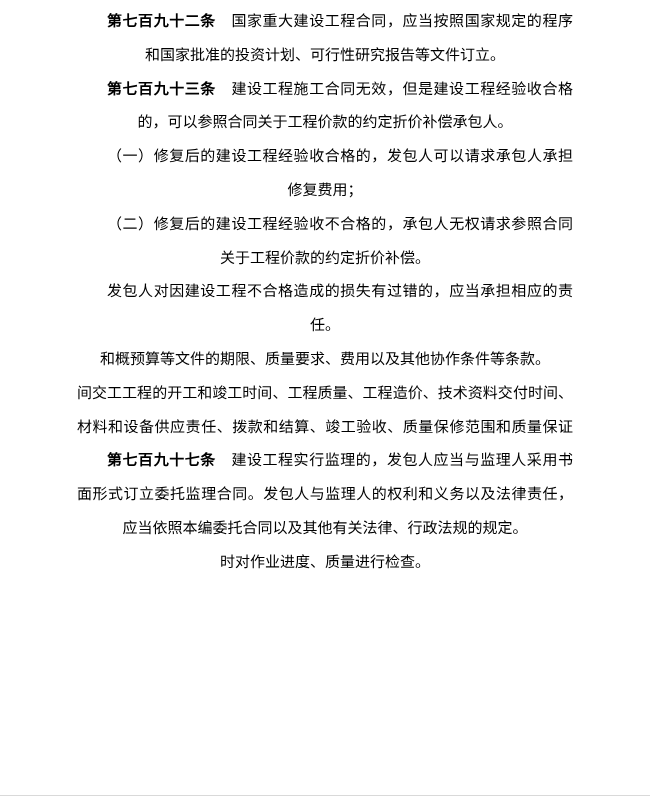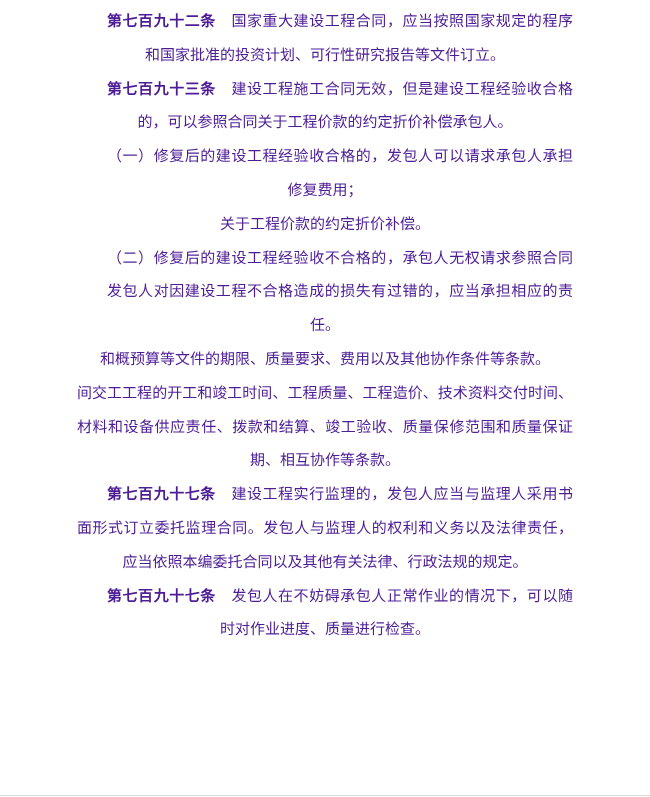--- a/index.html
+++ b/index.html
@@ -34,52 +34,50 @@
   .artnum { font-weight: 700; }
   .bottom-edge {
     position: absolute;
     left: 0; right: 0; bottom: 1px;
     height: 1px;
   }
 </style>
 </head>
 <body style="background: rgb(255, 255, 255);">
 
-<div class="doc" style="color: #4c1d95;">
+<div class="doc" style="color: #000000;">
     <div class="para">
       <div class="line indent justified"><span class="artnum">第七百九十二条</span><span class="seg">　国家重大建设工程合同，应当按照国家规定的程序</span></div>
       <div class="line"><span class="seg">和国家批准的投资计划、可行性研究报告等文件订立。</span></div>
     </div>
     <div class="para">
       <div class="line indent justified"><span class="artnum">第七百九十三条</span><span class="seg">　建设工程施工合同无效，但是建设工程经验收合格</span></div>
       <div class="line"><span class="seg">的，可以参照合同关于工程价款的约定折价补偿承包人。</span></div>
     </div>
     <div class="para">
       <div class="line indent justified"><span class="seg">（一）修复后的建设工程经验收合格的，发包人可以请求承包人承担</span></div>
       <div class="line"><span class="seg">修复费用；</span></div>
     </div>
     <div class="para">
+      <div class="line indent justified"><span class="seg">（二）修复后的建设工程经验收不合格的，承包人无权请求参照合同</span></div>
       <div class="line"><span class="seg">关于工程价款的约定折价补偿。</span></div>
-      <div class="line indent justified"><span class="seg">（二）修复后的建设工程经验收不合格的，承包人无权请求参照合同</span></div>
     </div>
     <div class="para">
       <div class="line indent justified"><span class="seg">发包人对因建设工程不合格造成的损失有过错的，应当承担相应的责</span></div>
       <div class="line"><span class="seg">任。</span></div>
     </div>
     <div class="para">
       <div class="line"><span class="seg">和概预算等文件的期限、质量要求、费用以及其他协作条件等条款。</span></div>
     </div>
     <div class="para">
       <div class="line justified"><span class="seg">间交工工程的开工和竣工时间、工程质量、工程造价、技术资料交付时间、</span></div>
       <div class="line justified"><span class="seg">材料和设备供应责任、拨款和结算、竣工验收、质量保修范围和质量保证</span></div>
-      <div class="line"><span class="seg">期、相互协作等条款。</span></div>
     </div>
     <div class="para">
       <div class="line indent justified"><span class="artnum">第七百九十七条</span><span class="seg">　建设工程实行监理的，发包人应当与监理人采用书</span></div>
       <div class="line justified"><span class="seg">面形式订立委托监理合同。发包人与监理人的权利和义务以及法律责任，</span></div>
       <div class="line"><span class="seg">应当依照本编委托合同以及其他有关法律、行政法规的规定。</span></div>
     </div>
     <div class="para">
-      <div class="line indent justified"><span class="artnum">第七百九十七条</span><span class="seg">　发包人在不妨碍承包人正常作业的情况下，可以随</span></div>
       <div class="line"><span class="seg">时对作业进度、质量进行检查。</span></div>
     </div>
   </div>
 <div class="bottom-edge" style="background: rgb(217, 217, 217);"></div>
 
 </body></html>

